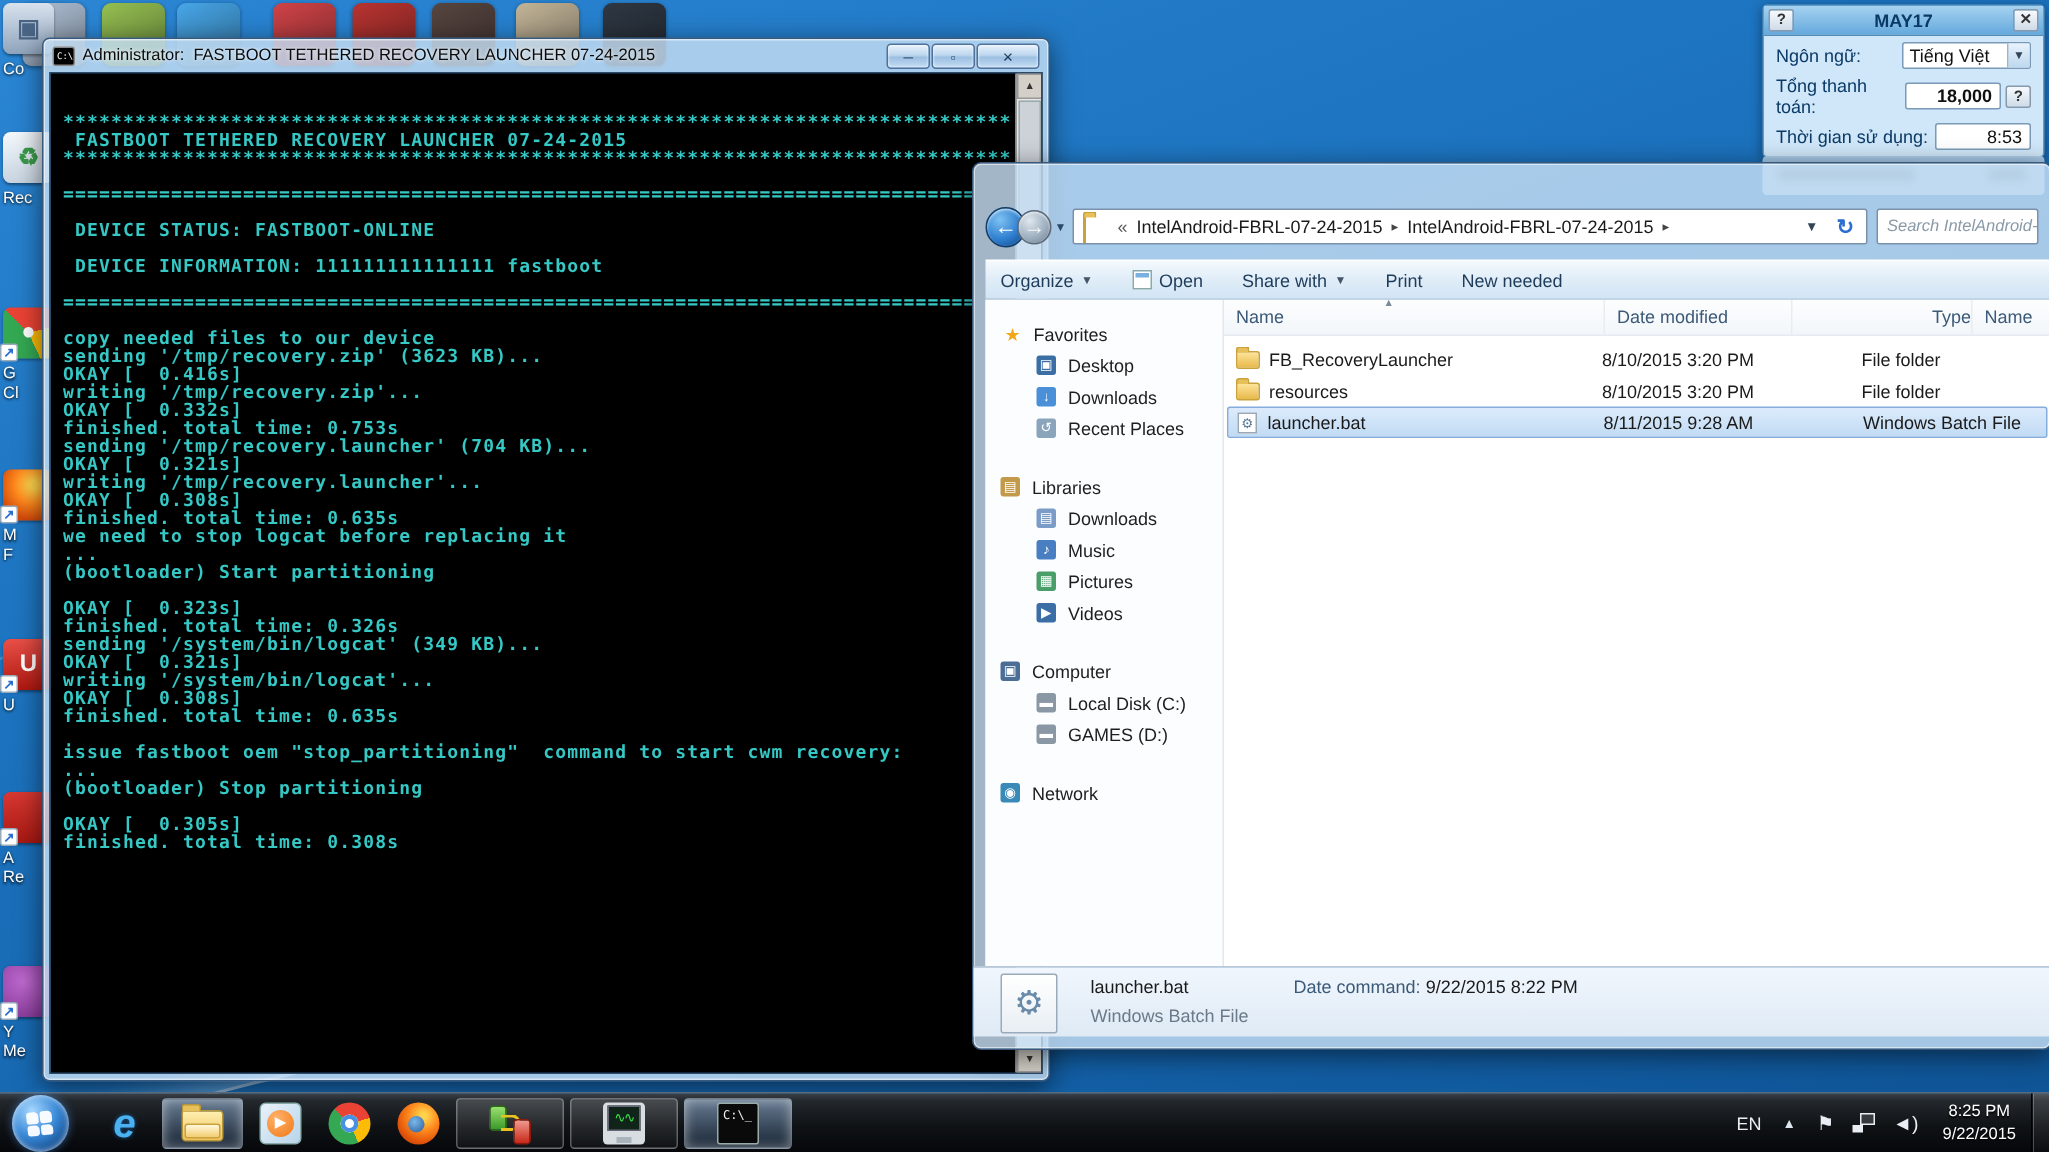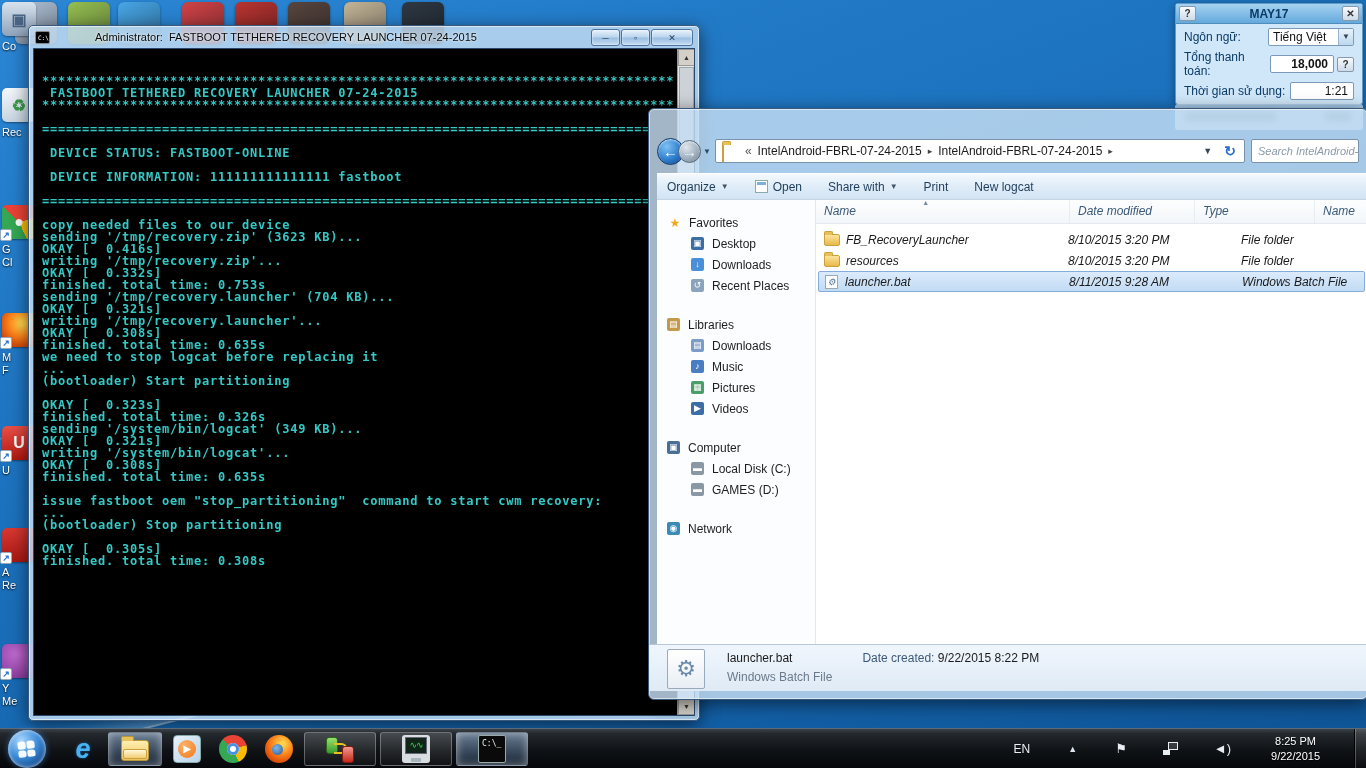--- a/index.html
+++ b/index.html
@@ -32,21 +32,21 @@
   .glass { position:absolute; background:rgba(198,222,243,.82);
     border:1px solid #39597c; border-radius:6px;
     box-shadow:0 4px 18px rgba(0,0,0,.55), inset 0 0 0 1px rgba(255,255,255,.55); }
 
   
   #console-win { left:28px; top:25px; width:672px; height:696px; border-radius:5px; z-index:3; }
   #console-win .titlebar { height:22px; display:flex; align-items:center; padding:0 6px; }
   .cmd-ico { width:15px; height:13px; background:#000; border:1px solid #888; border-radius:2px;
     color:#fff; font-size:6px; line-height:11px; padding-left:2px; font-family:"DejaVu Sans Mono",monospace; margin-right:5px; }
   .title-text { font-size:11px; color:#0a0a0a; white-space:pre; text-shadow:0 0 3px #fff; flex:1;
-    overflow:hidden;margin-left:40px; }
+    overflow:hidden; }
   .caption-btns { display:flex; margin-left:4px; }
   .cap-btn { width:29px; height:17px; margin-left:1px; text-align:center; line-height:16px;
     font-size:9px; color:#1d3a5c; border:1px solid #4f729c; border-radius:3px;
     background:linear-gradient(#e8f2fb 0%, #bdd6ee 45%, #9cbfe2 55%, #c3dcf2 100%);
     box-shadow:inset 0 0 2px #fff; }
   .cap-btn.close { width:42px; }
   .console-body { position:absolute; left:4px; right:4px; top:22px; bottom:4px; background:#000;
     border:1px solid #2a4a6c; overflow:hidden; }
   #console-pre { position:absolute; left:0; top:0; padding:26px 0 0 8px;
     font-family:"DejaVu Sans Mono",monospace; font-size:12px; line-height:12px; font-weight:bold;
@@ -107,33 +107,33 @@
     background:linear-gradient(#f4f9fd,#e0edf8 48%,#d2e4f4); border-top:1px solid #fff;
     border-bottom:1px solid #c6d5e2; display:flex; align-items:center; padding:0 10px; }
   .cbar-item { font-size:12px; color:#1e3c5a; margin-right:26px; display:flex; align-items:center; white-space:nowrap; }
   .cbar-item .darr { font-size:8px; margin-left:5px; color:#456; }
   .open-ico { width:13px; height:13px; border:1px solid #8aa; background:#fff; margin-right:5px; position:relative; }
   .open-ico::before { content:""; position:absolute; left:1px; top:1px; right:1px; height:3px; background:#7ab0e0; }
 
   .mainarea { position:absolute; left:8px; right:0; top:91px; bottom:55px; background:#fff; display:flex; }
   .navpane { width:158px; background:#fbfdff; overflow:hidden; padding-top:12px; }
   .pane-sep { width:1px; background:#e2e8ee; }
-  .filelist { flex:1; position:relative; overflow:hidden;font-style:italic; }
+  .filelist { flex:1; position:relative; overflow:hidden; }
   .nav-sec { margin-bottom:18px; }
   .nav-item { display:flex; align-items:center; height:21px; padding-left:10px; font-size:12px; color:#1e1e1e; }
   .nav-item.child { padding-left:34px; }
   .si { width:16px; display:inline-block; text-align:center; font-size:12px; margin-right:6px; }
   .si-box { display:inline-block; width:13px; height:13px; border-radius:2px; margin-right:8px;
     text-align:center; font-size:9px; line-height:13px; color:#fff; }
 
   .colheads { position:absolute; left:0; right:0; top:0; height:24px;
     background:linear-gradient(#fdfefe,#f2f6fa); border-bottom:1px solid #e4eaf0; display:flex; }
   .colh { font-size:12px; color:#3c5a78; padding:4px 0 0 8px; border-right:1px solid #e8edf2; position:relative; }
   .sort-arr { position:absolute; top:-1px; left:42%; font-size:7px; color:#7a8a9a; }
-  .c-name { width:254px; } .c-date { width:125px; } .c-type { width:120px; } .c-size { flex:1; }
+  .c-name { width:254px; } .c-date { width:125px; } .c-type { width:120px;text-align:right; } .c-size { flex:1; }
 
   .frow { position:absolute; left:2px; right:2px; height:21px; display:flex; align-items:center; font-size:12px; color:#1a1a1a; }
   .frow .fname { width:250px; display:flex; align-items:center; padding-left:6px; }
   .frow .fdate { width:125px; } .frow .ftype { width:120px;margin-left:48px; }
   .frow.selected { background:linear-gradient(#dcebfc,#c1dbf3); border:1px solid #84acdd; border-radius:2px; }
   .ficon-folder { width:16px; height:12px; background:linear-gradient(#fce49a,#e8b94a); border:1px solid #c9a23d;
     border-radius:1px 2px 2px 2px; margin-right:6px; position:relative; }
   .ficon-folder::before { content:""; position:absolute; left:-1px; top:-4px; width:7px; height:3px;
     background:#e8c05a; border:1px solid #c9a23d; border-bottom:none; border-radius:2px 2px 0 0; }
   .ficon-batch { width:13px; height:14px; background:#fff; border:1px solid #9aa8b5; margin-right:7px;
@@ -192,21 +192,21 @@
   .xfer .w { position:absolute; left:8px; top:8px; width:13px; height:11px;
     border:2px solid #e8c020; border-left:none; border-radius:0 8px 8px 0; }
   .montool { background:#d8dde2; border-radius:3px; position:relative; }
   .montool .scr { position:absolute; left:3px; top:2px; right:3px; height:17px; background:#10241a;
     border:1px solid #667; color:#35e045; font-size:9px; line-height:15px; text-align:center; letter-spacing:-1px; }
   .montool .std { position:absolute; left:9px; bottom:1px; width:10px; height:4px; background:#aab4bc; }
   .cmd-tb { background:#0a0a0a; border:1px solid #9aa; border-radius:2px; color:#eee;
     font-family:"DejaVu Sans Mono",monospace; font-size:8px; padding:3px 0 0 3px; }
   .cmd-tb i { font-style:normal; letter-spacing:0;margin-top:20px; }
 
-  .tray { margin-left:auto; display:flex; align-items:center; height:100%;gap:24px; }
+  .tray { margin-left:auto; display:flex; align-items:center; height:100%; }
   .tray-lang { color:#e8eef4; font-size:12px; margin-right:14px; }
   .tray-caret { color:#dde6ee; font-size:9px; margin-right:14px; }
   .tray-ic { color:#e8eef4; font-size:13px; margin-right:12px; }
   .tray-clock { color:#fff; font-size:11px; text-align:center; line-height:15px; margin:0 10px 0 4px; text-shadow:0 1px 1px #000; }
   .show-desktop { width:12px; height:40px; border-left:1px solid #000;
     box-shadow:inset 1px 0 0 rgba(255,255,255,.25);
     background:linear-gradient(rgba(255,255,255,.12),rgba(255,255,255,.02)); }
 
   .netmon { position:relative; width:15px; height:13px; margin-right:12px; }
   .netmon .m { position:absolute; right:0; top:0; width:10px; height:8px; border:1px solid #e8eef4; background:rgba(255,255,255,.15); }
@@ -341,21 +341,21 @@
         <span class="darr">▼</span>
       </span>
     </div>
     <div class="wrow">
       <span class="wlbl">Tổng thanh toán:</span>
       <span class="wfield" style="width:64px;font-weight:bold;">18,000</span>
       <span class="wbtn" style="margin-left:3px;">?</span>
     </div>
     <div class="wrow">
       <span class="wlbl">Thời gian sử dụng:</span>
-      <span class="wfield" style="width:64px;">1:21</span>
+      <span class="wfield" style="width:64px;">8:53</span>
     </div>
   </div>
   <div id="widget-blur">
     <span class="smudge" style="left:10px;top:8px;width:92px;height:9px;"></span>
     <span class="smudge" style="left:150px;top:8px;width:26px;height:9px;"></span>
   </div>
 
   <div id="explorer" class="glass">
     <div class="navrow">
       <span class="navball">←</span>
@@ -386,21 +386,21 @@
           <span>Open</span>
       </span>
       <span class="cbar-item">
         <span>Share with</span>
           <span class="darr">▼</span>
       </span>
       <span class="cbar-item">
         <span>Print</span>
       </span>
       <span class="cbar-item">
-        <span>New logcat</span>
+        <span>New needed</span>
       </span>
     </div>
 
     <div class="mainarea">
       <div class="navpane" id="nav-pane">
           <div class="nav-sec">
             <div class="nav-item">
               <span class="si" style="color: rgb(240, 168, 24);">★</span>
               <span>Favorites</span>
             </div>
@@ -503,21 +503,21 @@
       </div>
     </div>
 
     <div class="detailpane">
       <span class="big-batch">⚙</span>
       <span class="dp-col">
         <span class="dp-val">launcher.bat</span><br>
         <span class="sub">Windows Batch File</span>
       </span>
       <span class="dp-col">
-        <span class="dp-lbl">Date created:</span>
+        <span class="dp-lbl">Date command:</span>
         <span class="dp-val">9/22/2015 8:22 PM</span>
       </span>
     </div>
   </div>
 
   <div id="taskbar">
     <span class="orb">
       <span class="flag">
           <i></i>
           <i></i>

